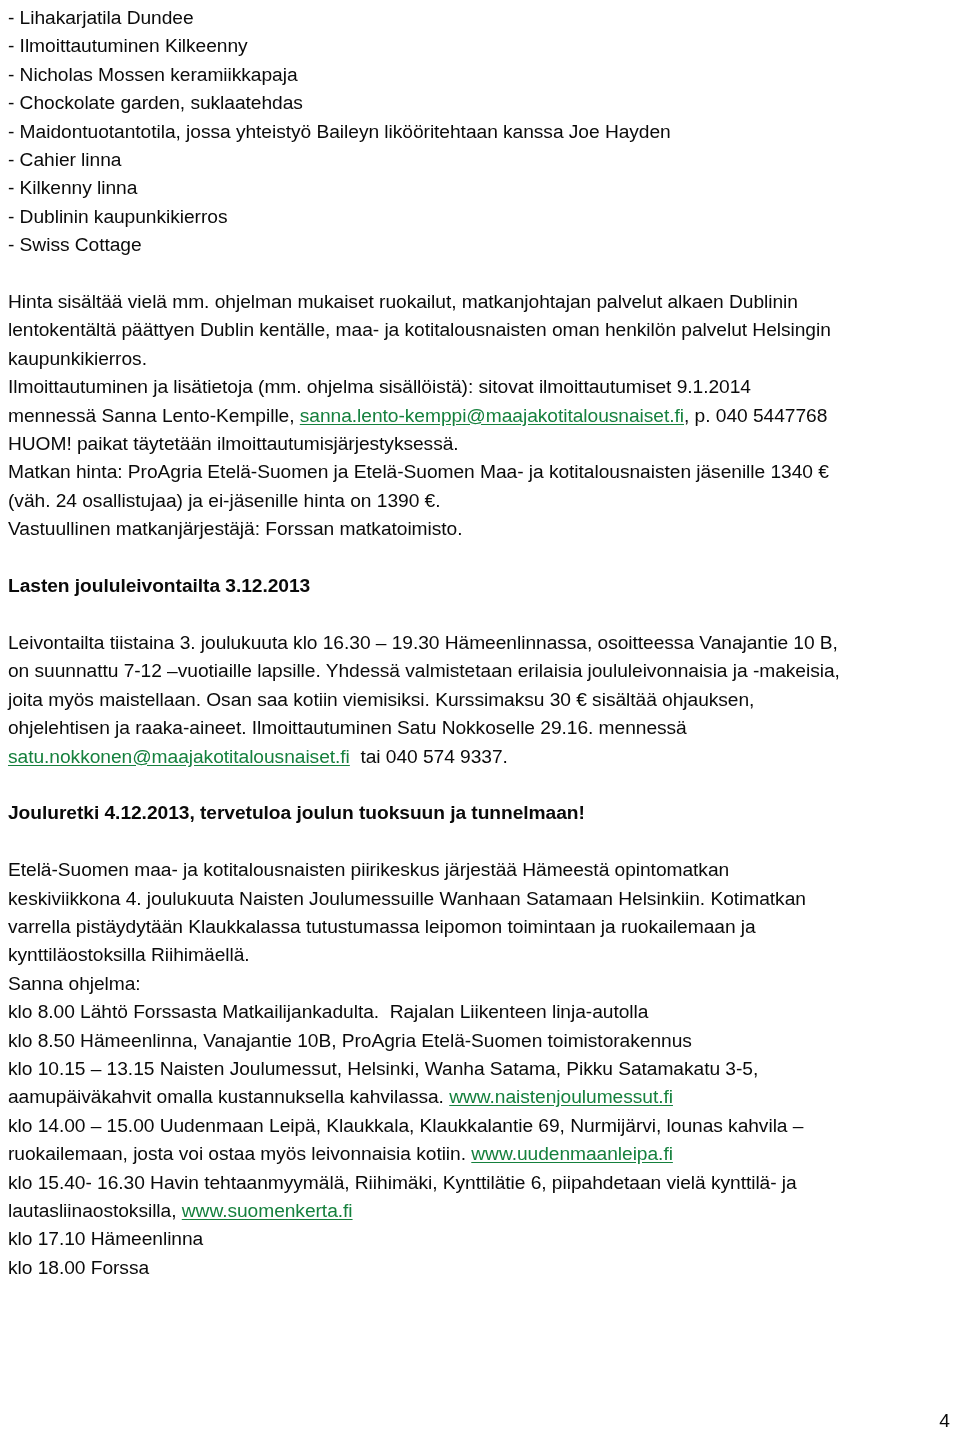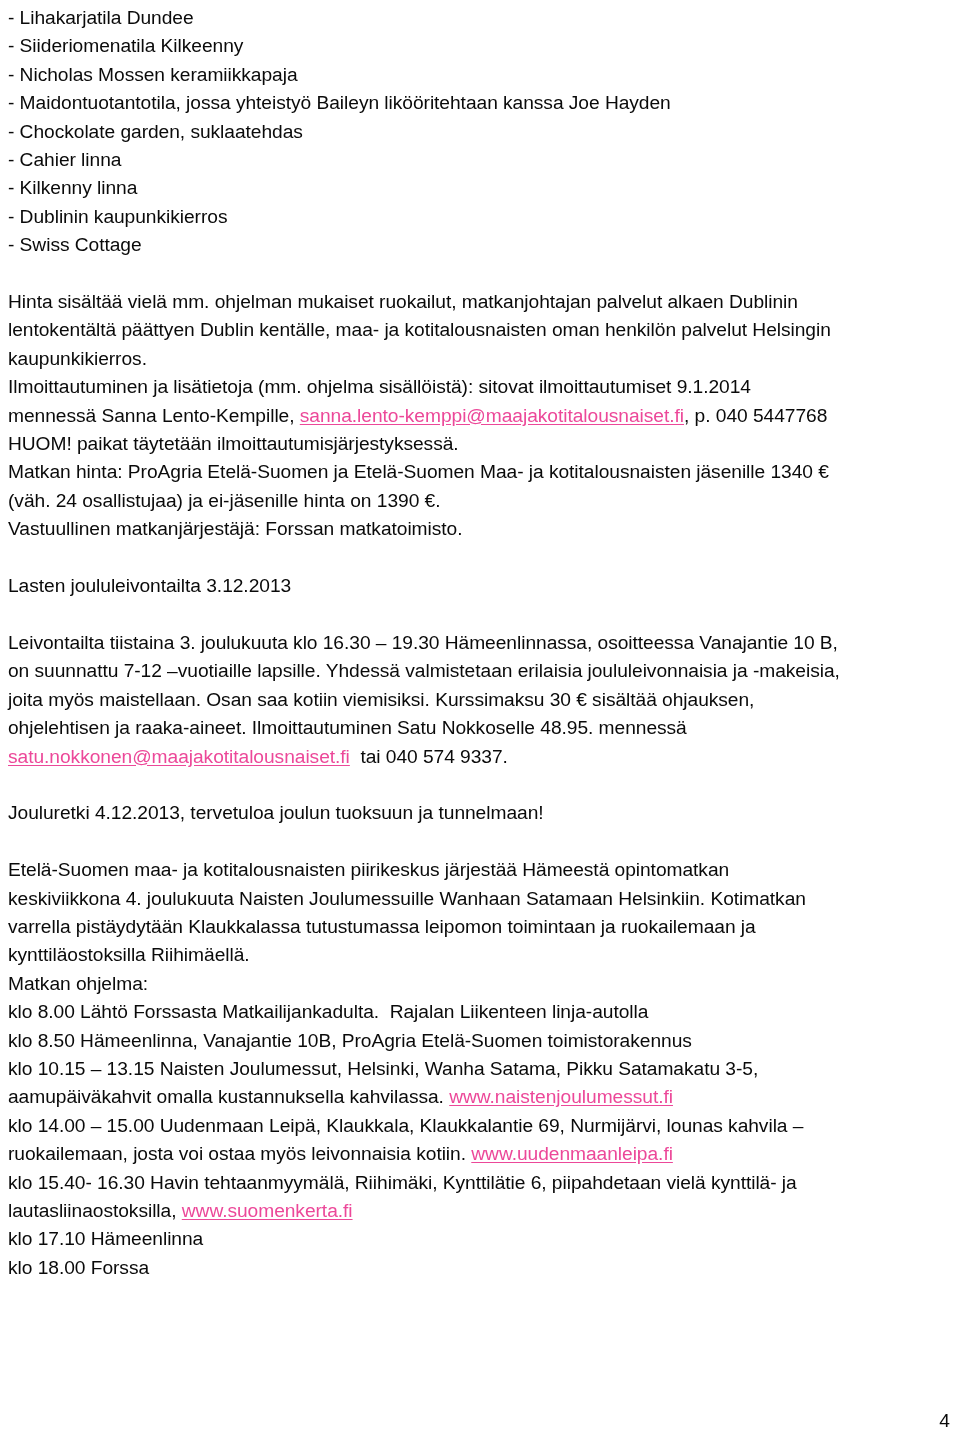--- a/index.html
+++ b/index.html
@@ -29,46 +29,46 @@
     white-space: pre-wrap;
     word-break: normal;
     letter-spacing: -0.05px;
   }
   .blank {
     height: 28.4px;
     line-height: 28.4px;
     font-size: 19.2px;
   }
   .bold {
-    font-weight: normal;
+    font-weight: bold;
   }
   .lnk {
-    color: #ec4899;
+    color: #15803d;
     text-decoration: underline;
     text-underline-offset: 1.5px;
   }
   .pageno {
     position: absolute;
     right: 10px;
     bottom: 8px;
     font-size: 19.2px;
     line-height: 24px;
     color: #0a0a0a;
   }
 </style>
 </head>
 <body>
 
 <div class="page">
 
   <div class="ln">- Lihakarjatila Dundee</div>
-  <div class="ln">- Siideriomenatila Kilkeenny</div>
+  <div class="ln">- Ilmoittautuminen Kilkeenny</div>
   <div class="ln">- Nicholas Mossen keramiikkapaja</div>
+  <div class="ln">- Chockolate garden, suklaatehdas</div>
   <div class="ln">- Maidontuotantotila, jossa yhteistyö Baileyn likööritehtaan kanssa Joe Hayden</div>
-  <div class="ln">- Chockolate garden, suklaatehdas</div>
   <div class="ln">- Cahier linna</div>
   <div class="ln">- Kilkenny linna</div>
   <div class="ln">- Dublinin kaupunkikierros</div>
   <div class="ln">- Swiss Cottage</div>
 
   <div class="blank">&nbsp;</div>
 
   <div class="ln">Hinta sisältää vielä mm. ohjelman mukaiset ruokailut, matkanjohtajan palvelut alkaen Dublinin</div>
   <div class="ln">lentokentältä päättyen Dublin kentälle, maa- ja kotitalousnaisten oman henkilön palvelut Helsingin</div>
   <div class="ln">kaupunkikierros.</div>
@@ -81,34 +81,34 @@
 
   <div class="blank">&nbsp;</div>
 
   <div class="ln bold">Lasten joululeivontailta 3.12.2013</div>
 
   <div class="blank">&nbsp;</div>
 
   <div class="ln">Leivontailta tiistaina 3. joulukuuta klo 16.30 – 19.30 Hämeenlinnassa, osoitteessa Vanajantie 10 B,</div>
   <div class="ln">on suunnattu 7-12 –vuotiaille lapsille. Yhdessä valmistetaan erilaisia joululeivonnaisia ja -makeisia,</div>
   <div class="ln">joita myös maistellaan. Osan saa kotiin viemisiksi. Kurssimaksu 30 € sisältää ohjauksen,</div>
-  <div class="ln">ohjelehtisen ja raaka-aineet. Ilmoittautuminen Satu Nokkoselle 48.95. mennessä</div>
+  <div class="ln">ohjelehtisen ja raaka-aineet. Ilmoittautuminen Satu Nokkoselle 29.16. mennessä</div>
   <div class="ln"><a class="lnk" href="#">satu.nokkonen@maajakotitalousnaiset.fi</a><span>  tai 040 574 9337.</span></div>
 
   <div class="blank">&nbsp;</div>
 
   <div class="ln bold">Jouluretki 4.12.2013, tervetuloa joulun tuoksuun ja tunnelmaan!</div>
 
   <div class="blank">&nbsp;</div>
 
   <div class="ln">Etelä-Suomen maa- ja kotitalousnaisten piirikeskus järjestää Hämeestä opintomatkan</div>
   <div class="ln">keskiviikkona 4. joulukuuta Naisten Joulumessuille Wanhaan Satamaan Helsinkiin. Kotimatkan</div>
   <div class="ln">varrella pistäydytään Klaukkalassa tutustumassa leipomon toimintaan ja ruokailemaan ja</div>
   <div class="ln">kynttiläostoksilla Riihimäellä.</div>
-  <div class="ln">Matkan ohjelma:</div>
+  <div class="ln">Sanna ohjelma:</div>
   <div class="ln">klo 8.00 Lähtö Forssasta Matkailijankadulta.  Rajalan Liikenteen linja-autolla</div>
   <div class="ln">klo 8.50 Hämeenlinna, Vanajantie 10B, ProAgria Etelä-Suomen toimistorakennus</div>
   <div class="ln">klo 10.15 – 13.15 Naisten Joulumessut, Helsinki, Wanha Satama, Pikku Satamakatu 3-5,</div>
   <div class="ln"><span>aamupäiväkahvit omalla kustannuksella kahvilassa. </span><a class="lnk" href="#">www.naistenjoulumessut.fi</a></div>
   <div class="ln">klo 14.00 – 15.00 Uudenmaan Leipä, Klaukkala, Klaukkalantie 69, Nurmijärvi, lounas kahvila –</div>
   <div class="ln"><span>ruokailemaan, josta voi ostaa myös leivonnaisia kotiin. </span><a class="lnk" href="#">www.uudenmaanleipa.fi</a></div>
   <div class="ln">klo 15.40- 16.30 Havin tehtaanmyymälä, Riihimäki, Kynttilätie 6, piipahdetaan vielä kynttilä- ja</div>
   <div class="ln"><span>lautasliinaostoksilla, </span><a class="lnk" href="#">www.suomenkerta.fi</a></div>
   <div class="ln">klo 17.10 Hämeenlinna</div>
   <div class="ln">klo 18.00 Forssa</div>

